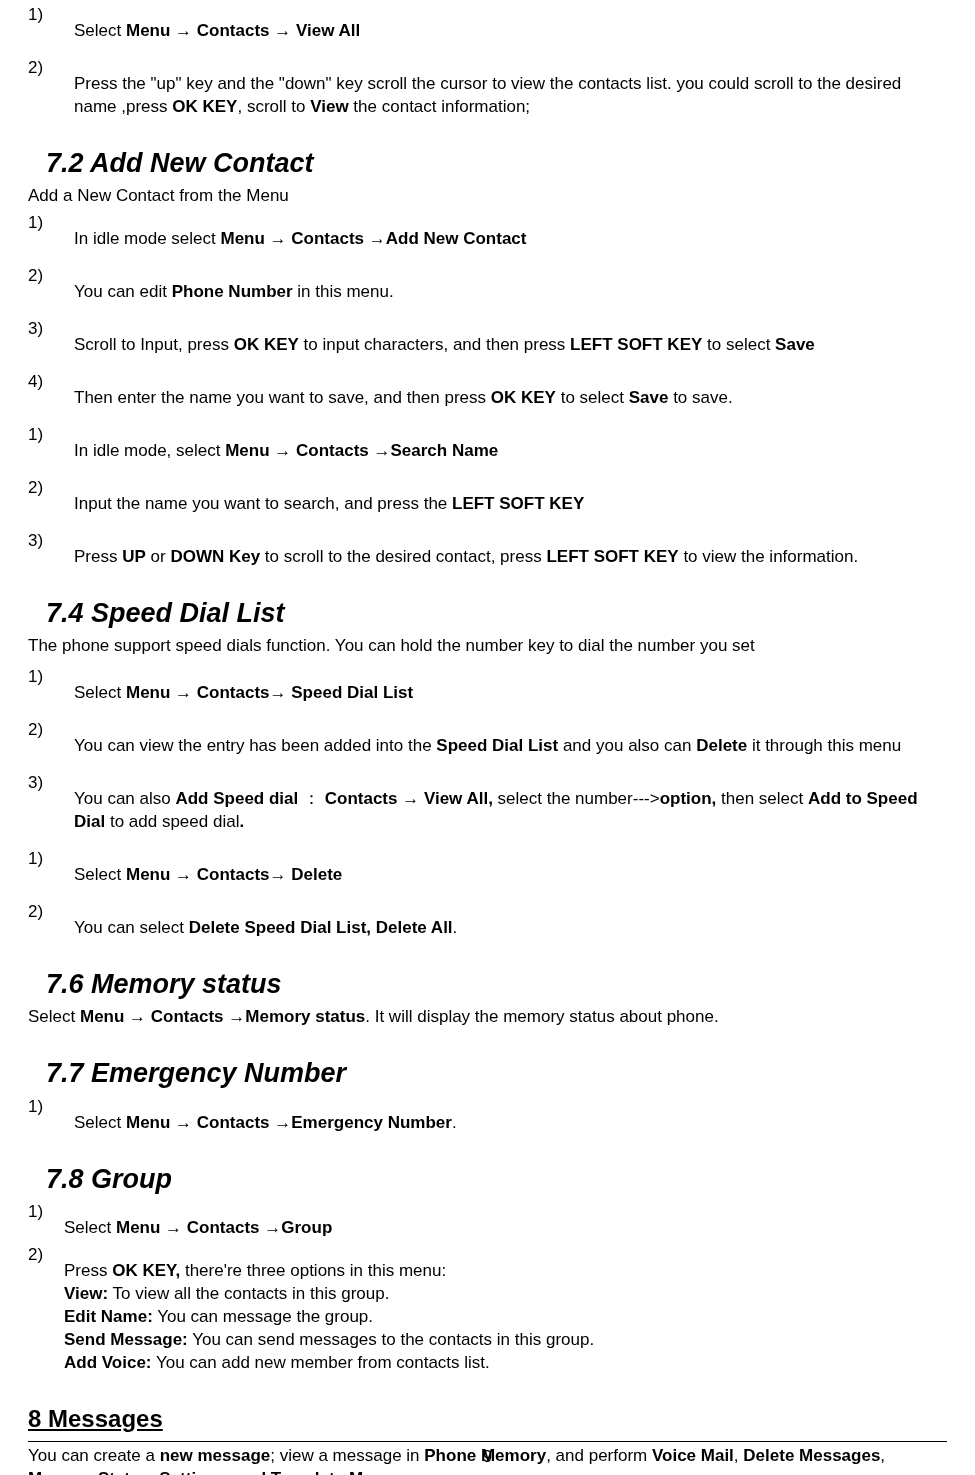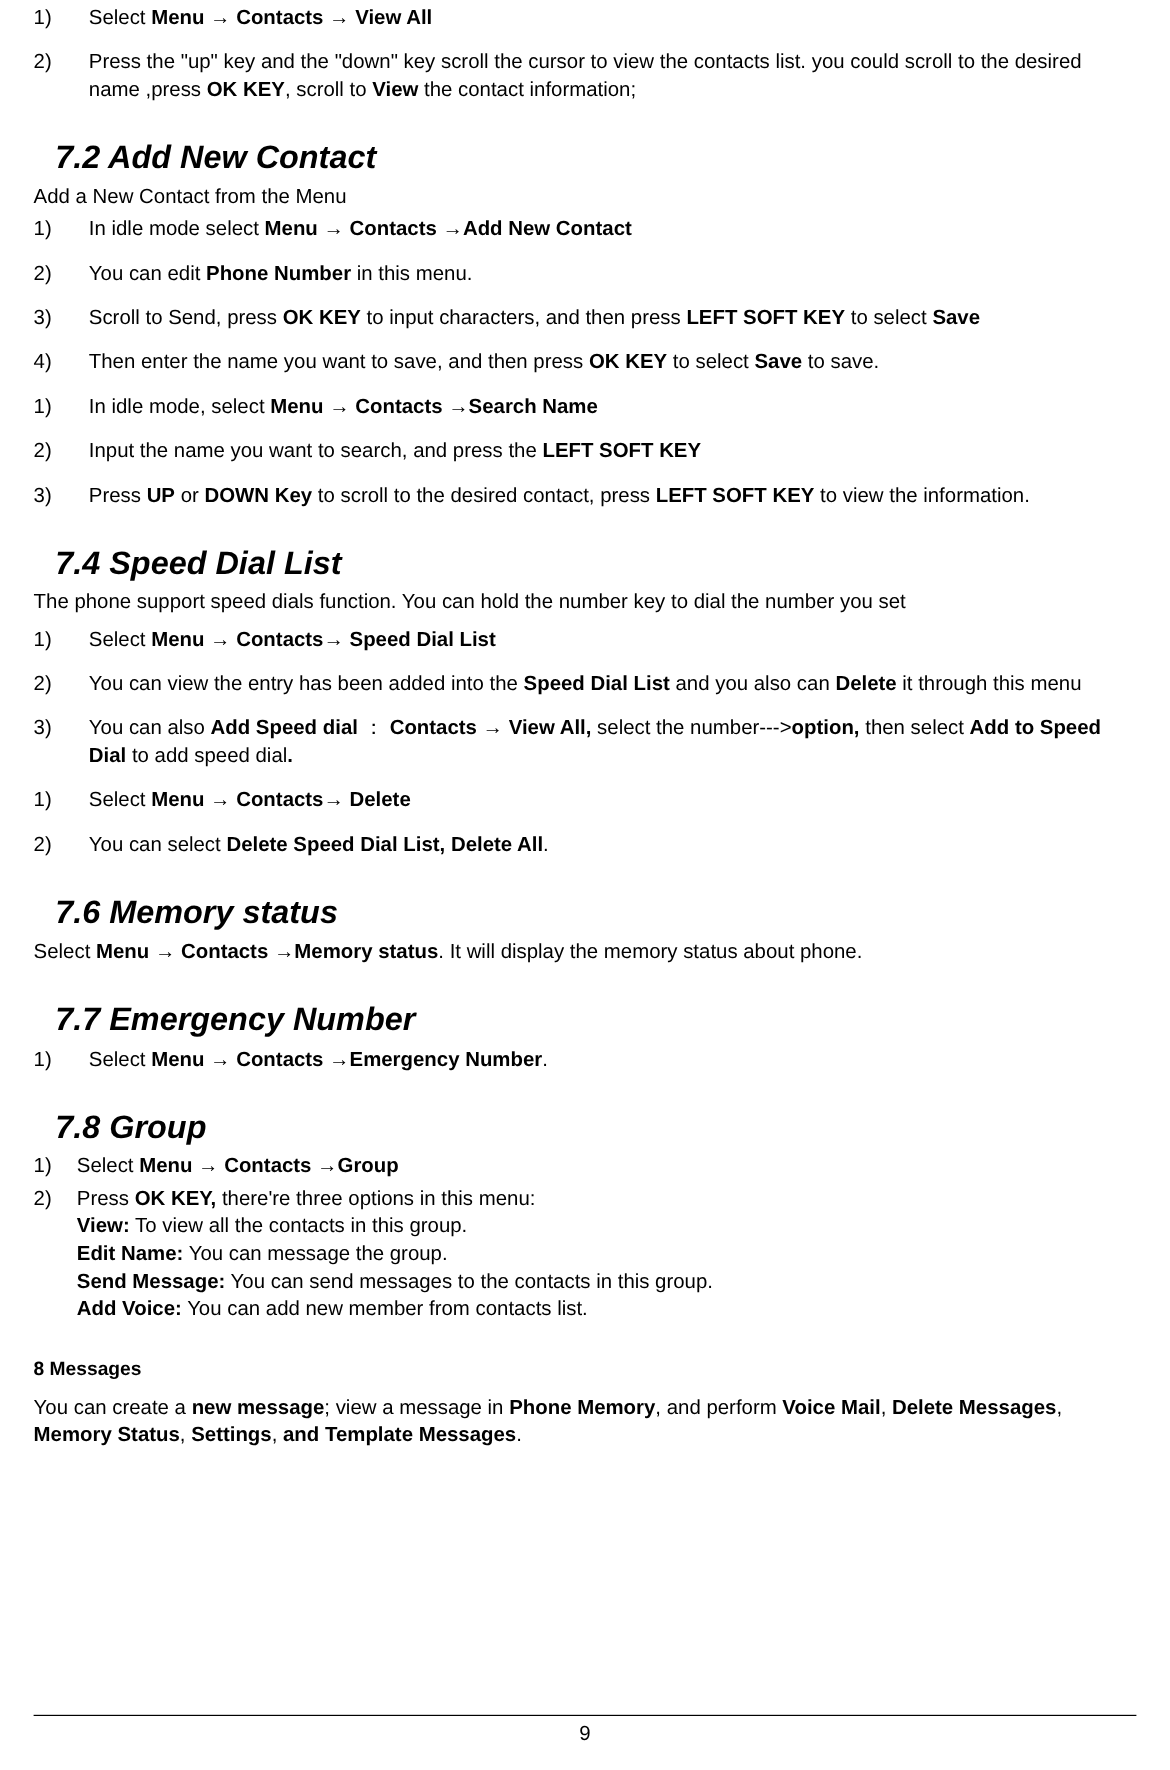--- a/index.html
+++ b/index.html
@@ -18,37 +18,39 @@
     position: relative;
   }
   .section-h2 {
     font-style: italic;
     font-weight: bold;
     font-size: 27px;
     margin: 26px 0 4px 18px;
   }
   .section-h1 {
     font-weight: bold;
-    font-size: 16px;
+    font-size: 24px;
     margin: 28px 0 10px 0;
+    text-decoration: underline;
   }
   ol.num {
     list-style: none;
     padding: 0;
     margin: 0;
   }
   ol.num > li {
     display: flex;
     margin: 4px 0 14px 0;
   }
   ol.num > li > .marker {
     flex: 0 0 46px;
   }
   ol.num > li > .body {
     flex: 1;
+    margin-top: 16px;
   }
   .plain {
     margin: 2px 0 2px 0;
   }
   .footer {
     position: absolute;
     bottom: 22px;
     left: 28px;
     right: 28px;
     text-align: center;
@@ -91,21 +93,21 @@
     </li>
     <li>
       <span class="marker">2)</span>
       <span class="body">
         <span>You can edit </span><b>Phone Number</b><span> in this menu.</span>
       </span>
     </li>
     <li>
       <span class="marker">3)</span>
       <span class="body">
-        <span>Scroll to Send, press </span><b>OK KEY</b><span> to input characters, and then press </span><b>LEFT SOFT KEY</b><span>  to select </span><b>Save</b>
+        <span>Scroll to Input, press </span><b>OK KEY</b><span> to input characters, and then press </span><b>LEFT SOFT KEY</b><span>  to select </span><b>Save</b>
       </span>
     </li>
     <li>
       <span class="marker">4)</span>
       <span class="body">
         <span>Then enter the name you want to save, and then press </span><b>OK KEY</b><span> to select </span><b>Save</b><span> to save.</span>
       </span>
     </li>
   </ol>
 

